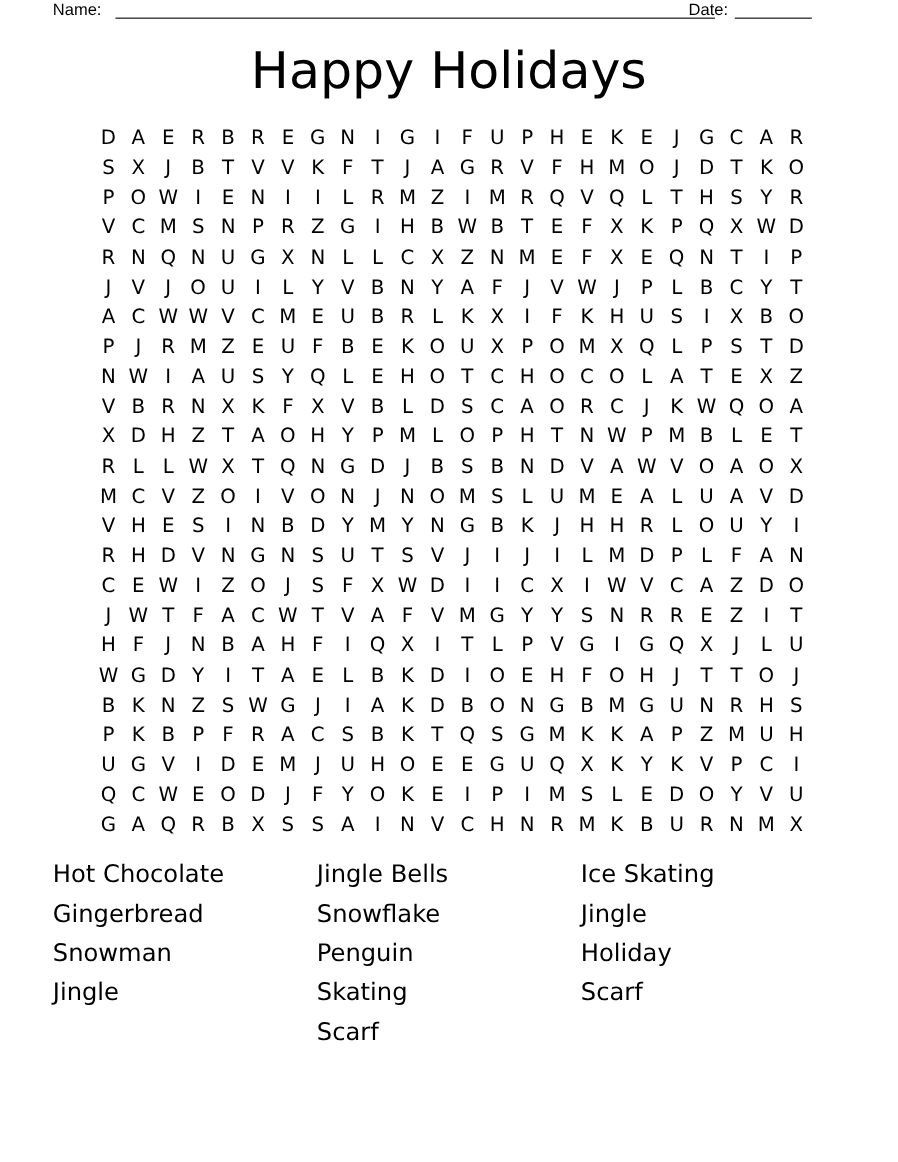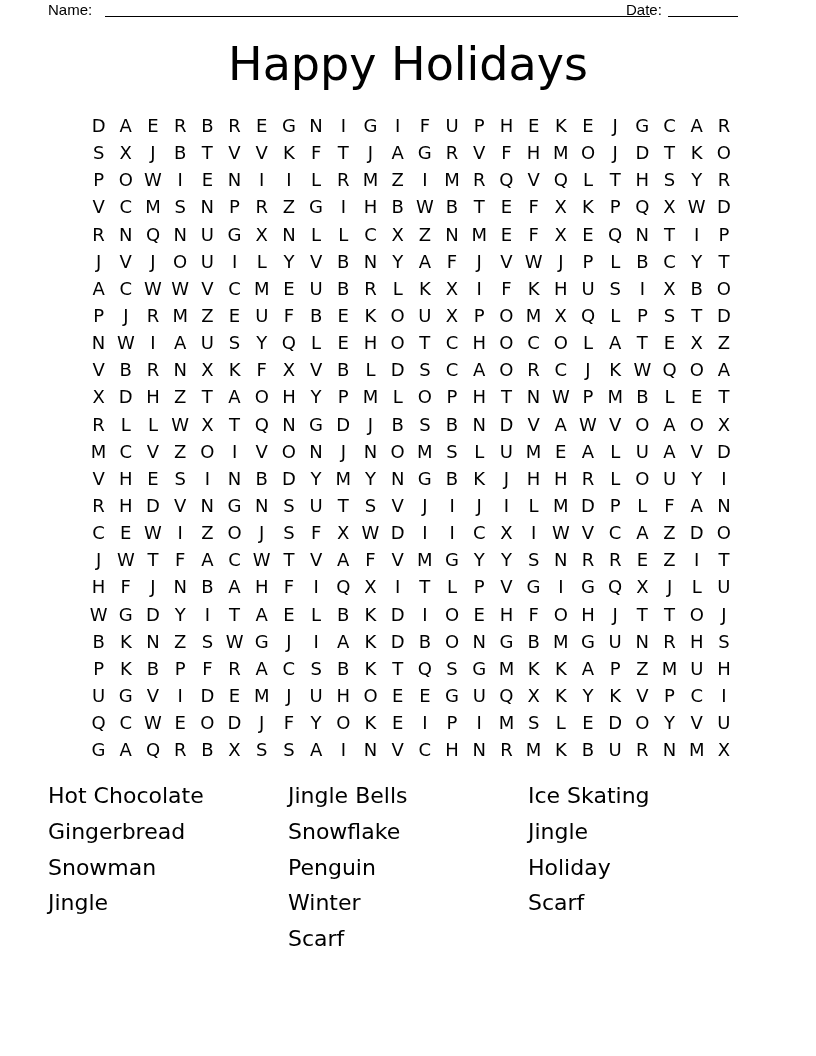--- a/index.html
+++ b/index.html
@@ -703,21 +703,21 @@
     <div class="word-col word-col-1">
         <div class="word-item">Hot Chocolate</div>
         <div class="word-item">Gingerbread</div>
         <div class="word-item">Snowman</div>
         <div class="word-item">Jingle</div>
       </div>
     <div class="word-col word-col-2">
         <div class="word-item">Jingle Bells</div>
         <div class="word-item">Snowflake</div>
         <div class="word-item">Penguin</div>
-        <div class="word-item">Winter</div>
+        <div class="word-item">Skating</div>
         <div class="word-item">Scarf</div>
       </div>
     <div class="word-col word-col-3">
         <div class="word-item">Ice Skating</div>
         <div class="word-item">Jingle</div>
         <div class="word-item">Holiday</div>
         <div class="word-item">Scarf</div>
       </div>
   </div>
 

